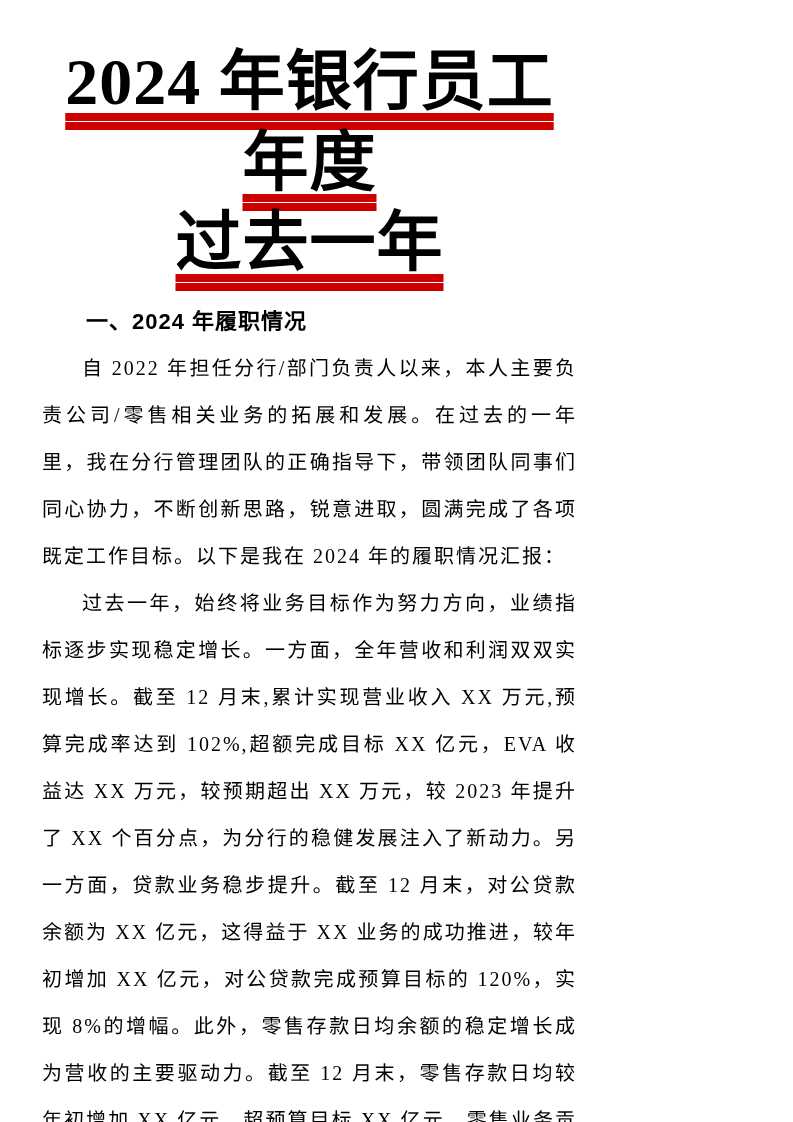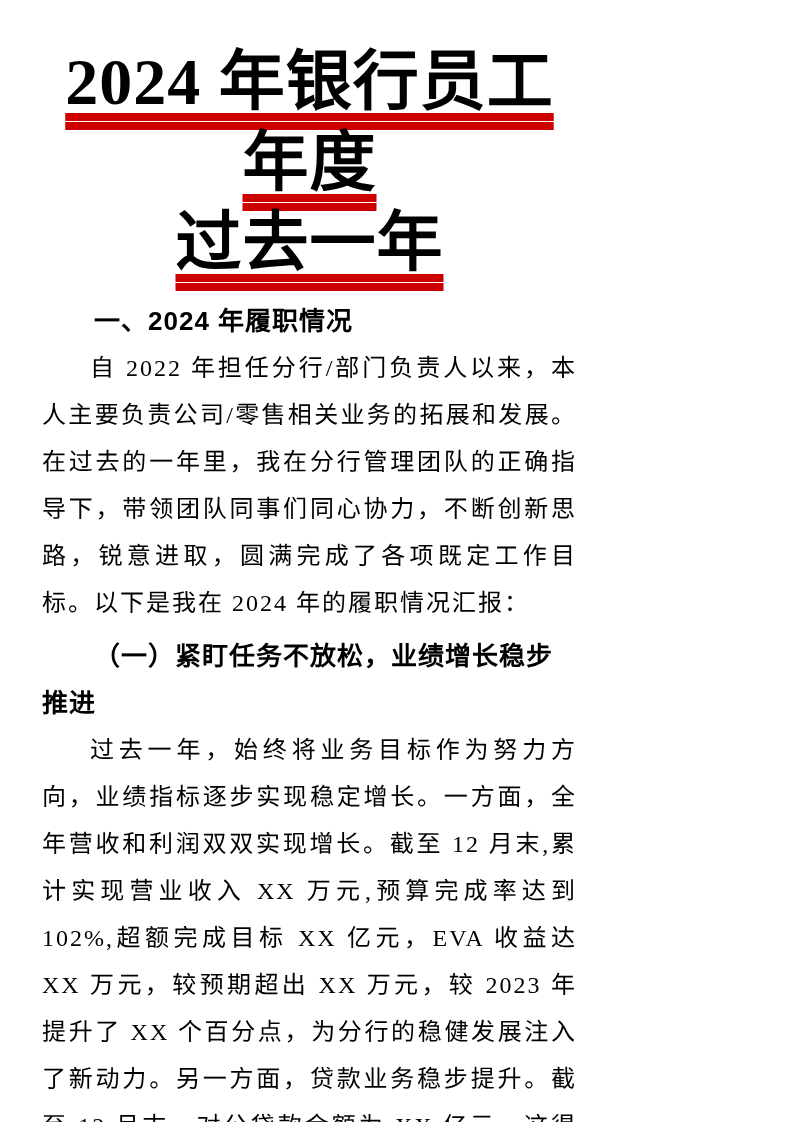--- a/index.html
+++ b/index.html
@@ -37,30 +37,30 @@
     text-decoration-line: underline;
     text-decoration-style: double;
     text-decoration-color: var(--underline-color);
     text-decoration-thickness: 8px;
     text-underline-offset: 9px;
   }
   .section-heading {
     margin: 6px 0 0 0;
     font-family: "Liberation Sans", "DejaVu Sans", sans-serif;
     font-weight: bold;
-    font-size: 26px;
+    font-size: 22px;
     line-height: 47px;
     text-indent: 2em;
     letter-spacing: 1px;
     color: var(--text-color);
   }
   .body-paragraph {
     margin: 0;
     font-family: "Liberation Serif", "DejaVu Serif", serif;
-    font-size: 24px;
+    font-size: 20px;
     line-height: 47px;
     letter-spacing: 2px;
     text-align: justify;
     text-indent: 2em;
     color: var(--text-color);
   }
 </style>
 </head>
 <body>
 
@@ -69,17 +69,16 @@
   <h1 class="doc-title">
     <span class="title-line">2024 年银行员工年度</span>
     <br>
     <span class="title-line">过去一年</span>
   </h1>
 
   <h2 class="section-heading">一、2024 年履职情况</h2>
 
   <p class="body-paragraph">自 2022 年担任分行/部门负责人以来，本人主要负责公司/零售相关业务的拓展和发展。在过去的一年里，我在分行管理团队的正确指导下，带领团队同事们同心协力，不断创新思路，锐意进取，圆满完成了各项既定工作目标。以下是我在 2024 年的履职情况汇报：</p>
 
-  <h2 class="section-heading">（一）紧盯任务不放松，业绩增长稳步推进</h2>
 
   <p class="body-paragraph">过去一年，始终将业务目标作为努力方向，业绩指标逐步实现稳定增长。一方面，全年营收和利润双双实现增长。截至 12 月末,累计实现营业收入 XX 万元,预算完成率达到 102%,超额完成目标 XX 亿元，EVA 收益达 XX 万元，较预期超出 XX 万元，较 2023 年提升了 XX 个百分点，为分行的稳健发展注入了新动力。另一方面，贷款业务稳步提升。截至 12 月末，对公贷款余额为 XX 亿元，这得益于 XX 业务的成功推进，较年初增加 XX 亿元，对公贷款完成预算目标的 120%，实现 8%的增幅。此外，零售存款日均余额的稳定增长成为营收的主要驱动力。截至 12 月末，零售存款日均较年初增加 XX 亿元，超预算目标 XX 亿元，零售业务贡献了总营收的 60%，有效推</p>
 
 </div>
 
 </body></html>

